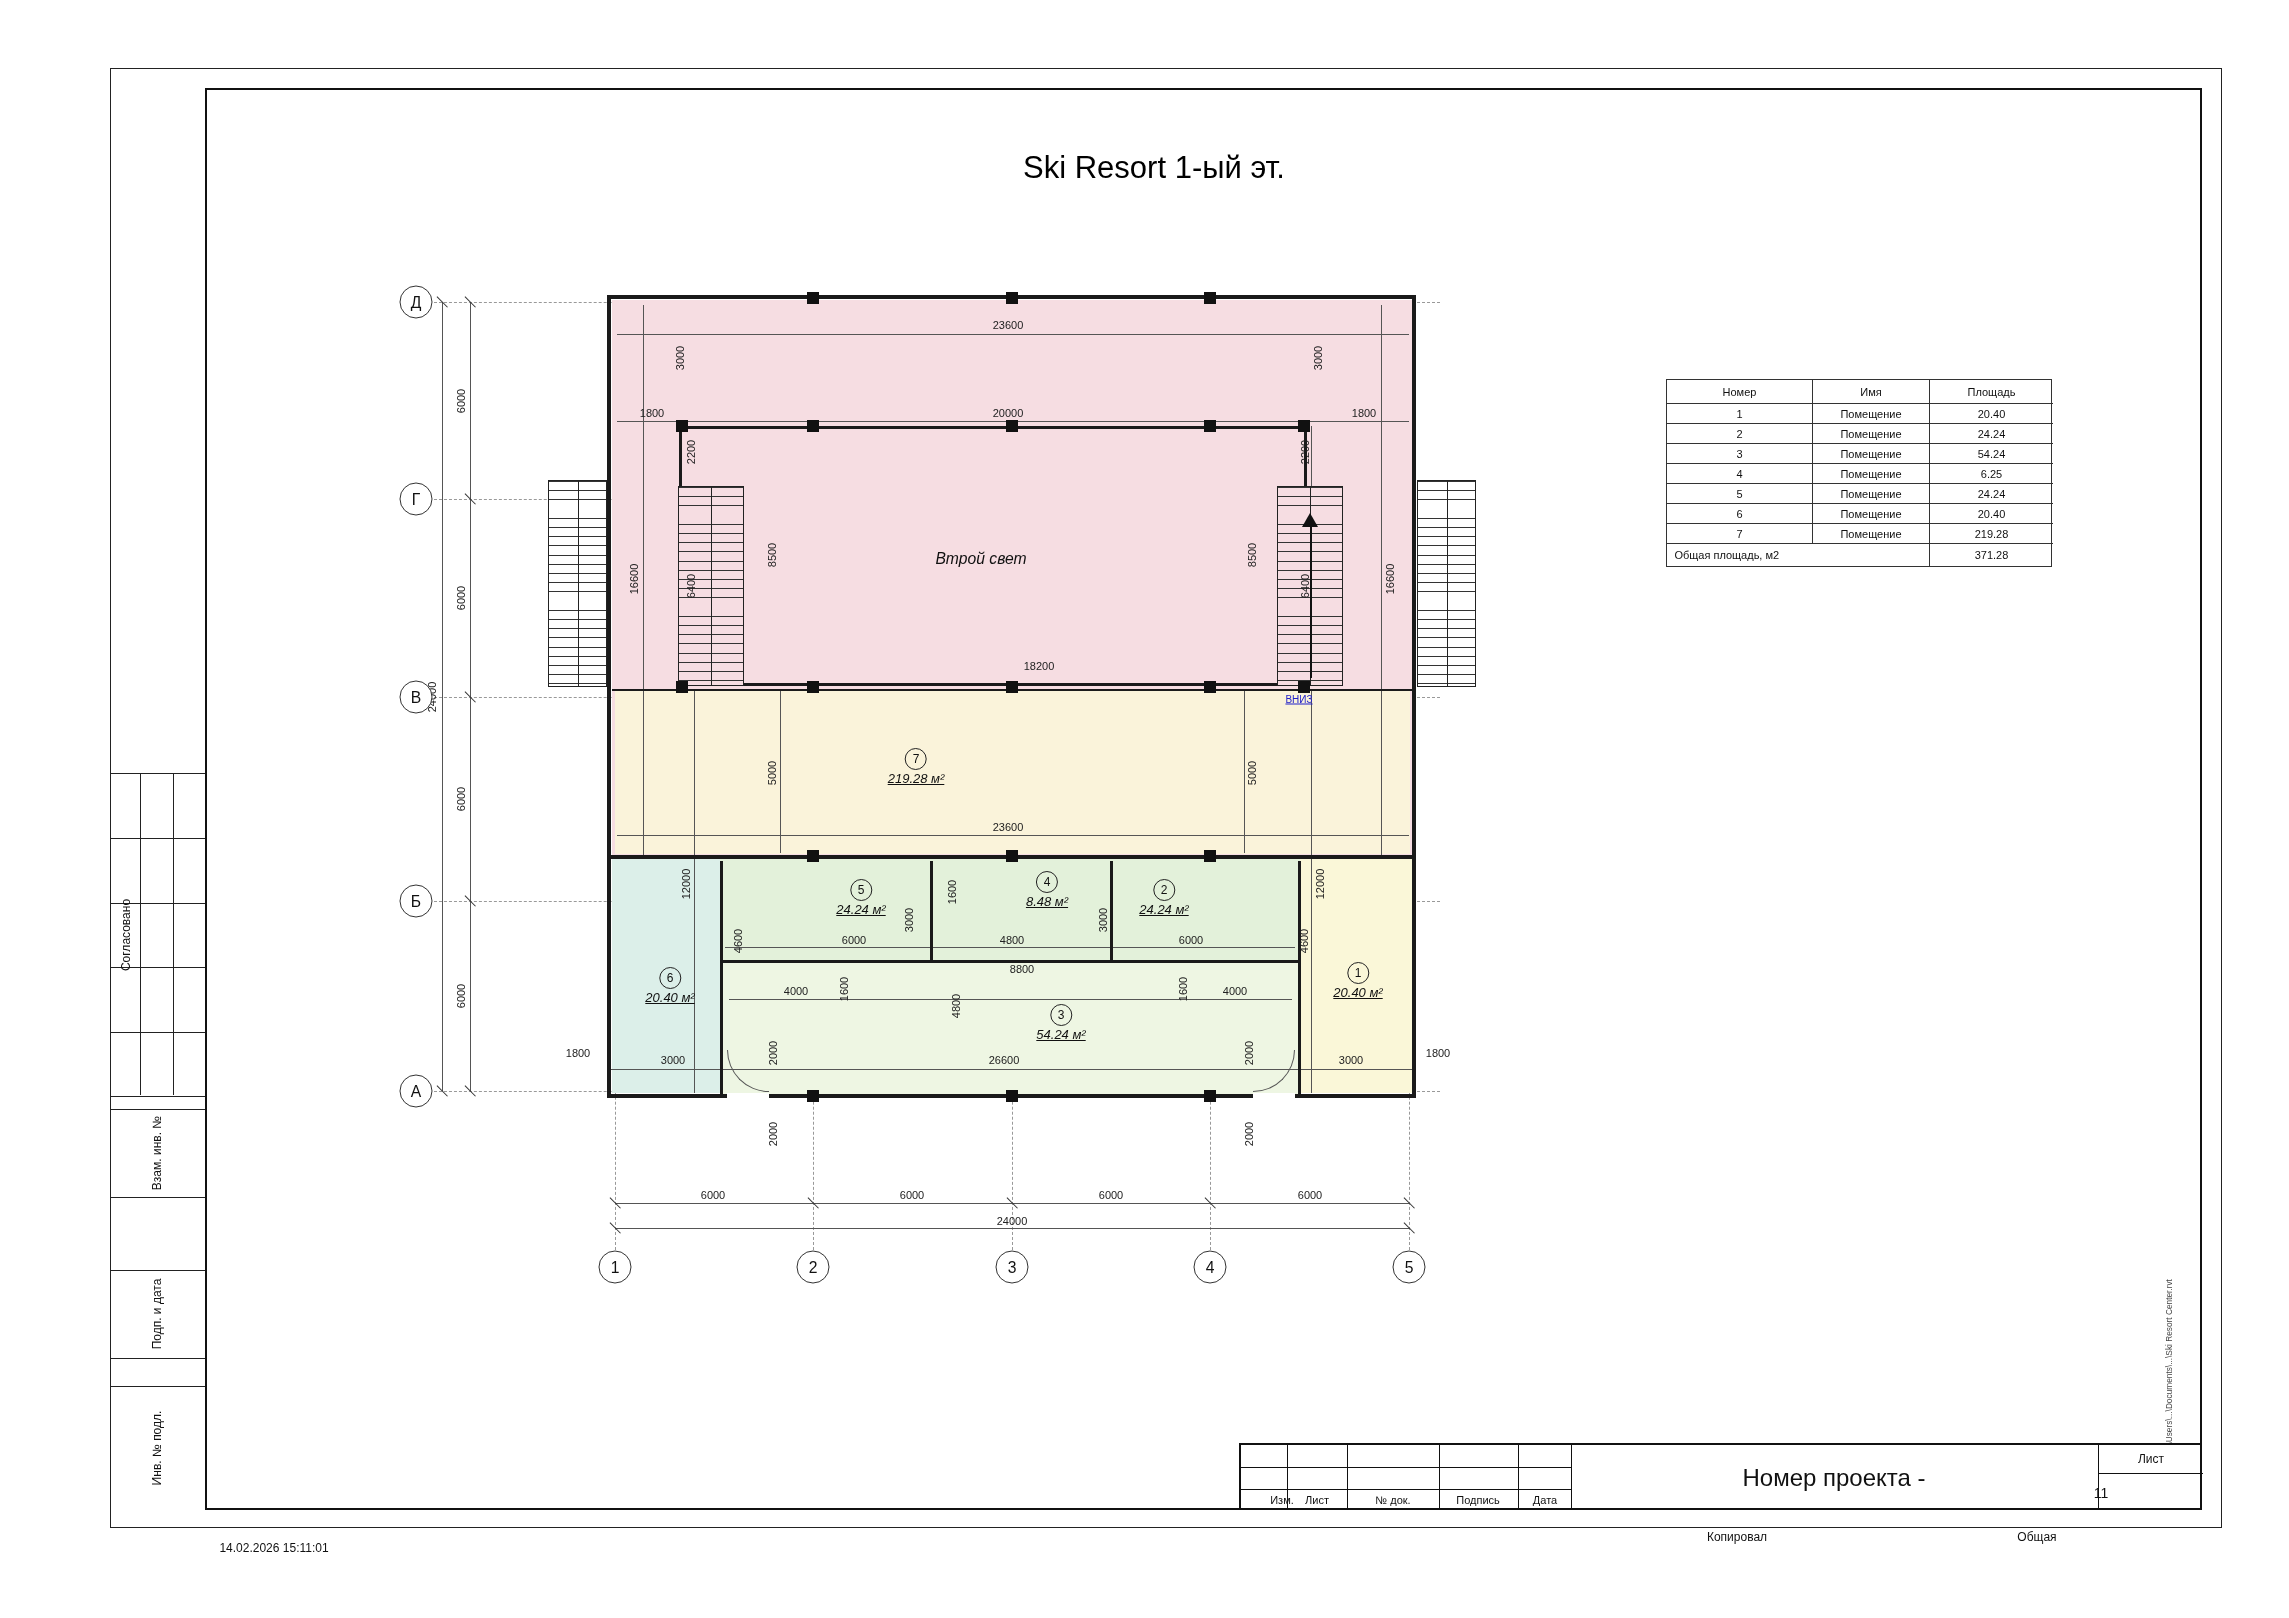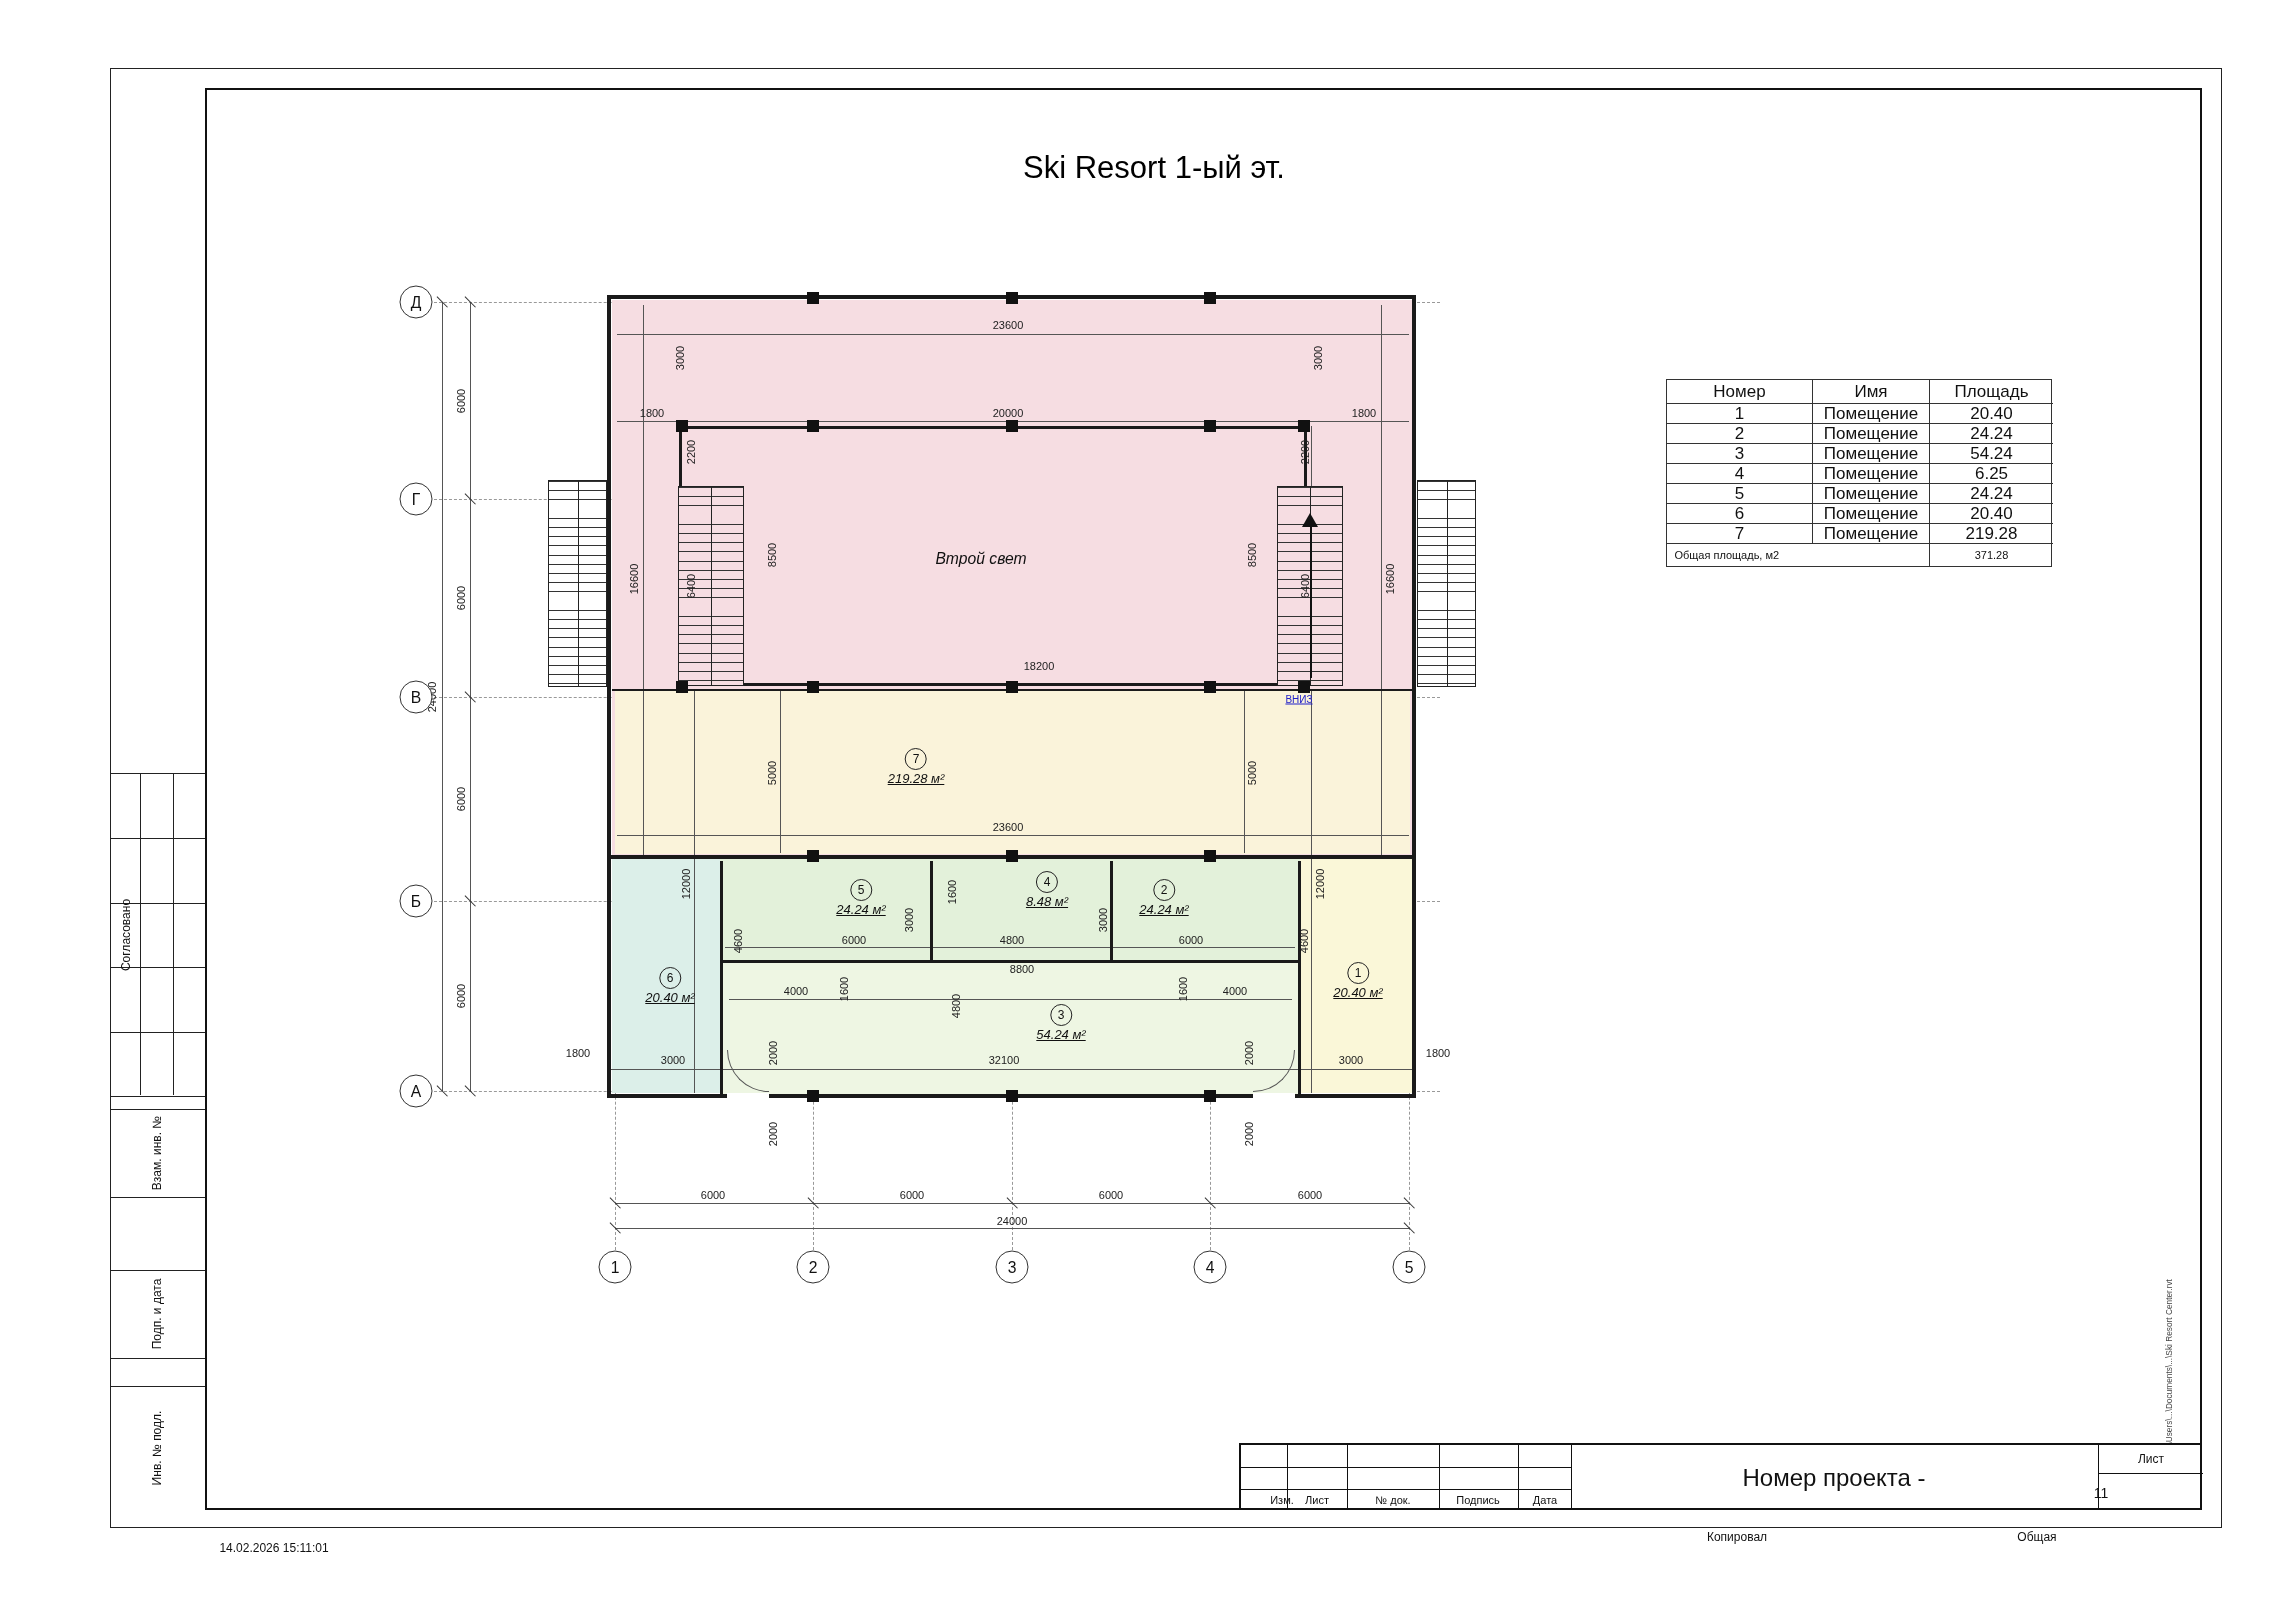--- a/index.html
+++ b/index.html
@@ -32,21 +32,21 @@
   .door-arc-r{position:absolute;border:1.4px solid #555;border-top:none;border-left:none;border-radius:0 0 100% 0;z-index:5;background:transparent}
   .vlab{position:absolute;transform:translate(-50%,-50%) rotate(-90deg);font-size:12px;white-space:nowrap;color:#111}
   #void-label{position:absolute;left:981px;top:559px;transform:translate(-50%,-50%);font-size:15.7px;font-style:italic;z-index:6;white-space:nowrap}
   #down-label{position:absolute;left:1299px;top:699px;transform:translate(-50%,-50%);font-size:10px;color:#2020c8;text-decoration:underline;z-index:6}
   
   #schedule{position:absolute;left:1666px;top:379px;width:386px;border:1.4px solid #333;background:#fff;z-index:8}
   #schedule-title{height:42px;display:flex;align-items:center;justify-content:center;font-size:12px;border-bottom:0.9px solid #333}
   #schedule-head{display:grid;grid-template-columns:146px 117px 123px}
   #schedule-head .sc{height:24px}
   #schedule-body{display:grid;grid-template-columns:146px 117px 123px}
-  .sc{display:flex;align-items:center;justify-content:center;font-size:17px;height:20px;border-bottom:0.9px solid #333}
+  .sc{display:flex;align-items:center;justify-content:center;font-size:11px;height:20px;border-bottom:0.9px solid #333}
   .sc.c0,.sc.c1{border-right:0.9px solid #333}
   #schedule-foot{display:grid;grid-template-columns:263px 123px}
   #schedule-foot .fc{height:22px;display:flex;align-items:center;font-size:11px}
   #schedule-foot .fc0{padding-left:7.4px;border-right:0.9px solid #333}
   #schedule-foot .fc1{justify-content:center}
   
   #title-block{position:absolute;left:1239px;top:1443px;width:963px;height:67px;border:2.3px solid #111;background:#fff;z-index:8}
   .tb-v{position:absolute;top:0;bottom:0;width:0.9px;background:#111}
   .tb-h{position:absolute;height:0.9px;background:#111}
   .tb-label{position:absolute;transform:translate(-50%,-50%);font-size:11px;white-space:nowrap}
@@ -222,21 +222,21 @@
         <div class="dim" style="left: 1191px; top: 940px;">6000</div>
         <div class="dim rot" style="left: 1304px; top: 941px;">4600</div>
         <div class="dim" style="left: 796px; top: 991px;">4000</div>
         <div class="dim rot" style="left: 844px; top: 989px;">1600</div>
         <div class="dim" style="left: 1022px; top: 969px;">8800</div>
         <div class="dim rot" style="left: 1183px; top: 989px;">1600</div>
         <div class="dim" style="left: 1235px; top: 991px;">4000</div>
         <div class="dim rot" style="left: 956px; top: 1006px;">4800</div>
         <div class="dim" style="left: 578px; top: 1053px;">1800</div>
         <div class="dim" style="left: 673px; top: 1060px;">3000</div>
-        <div class="dim" style="left: 1004px; top: 1060px;">32100</div>
+        <div class="dim" style="left: 1004px; top: 1060px;">26600</div>
         <div class="dim" style="left: 1351px; top: 1060px;">3000</div>
         <div class="dim" style="left: 1438px; top: 1053px;">1800</div>
         <div class="dim rot" style="left: 773px; top: 1053px;">2000</div>
         <div class="dim rot" style="left: 1249px; top: 1053px;">2000</div>
         <div class="dim rot" style="left: 773px; top: 1134px;">2000</div>
         <div class="dim rot" style="left: 1249px; top: 1134px;">2000</div>
         <div class="dim" style="left: 713px; top: 1195px;">6000</div>
         <div class="dim" style="left: 912px; top: 1195px;">6000</div>
         <div class="dim" style="left: 1111px; top: 1195px;">6000</div>
         <div class="dim" style="left: 1310px; top: 1195px;">6000</div>

